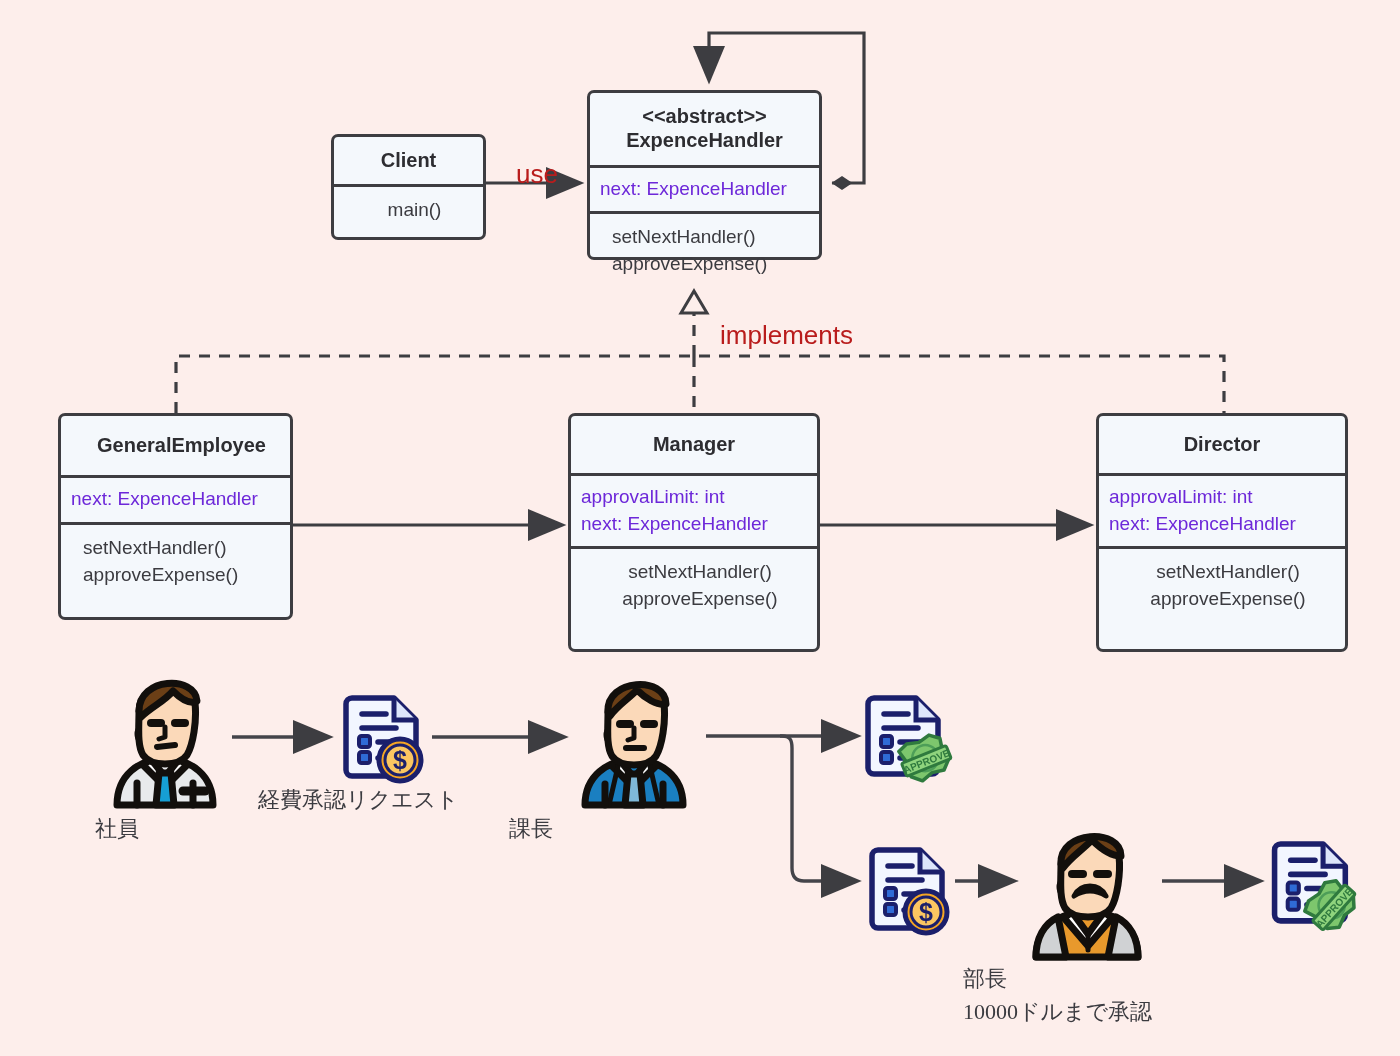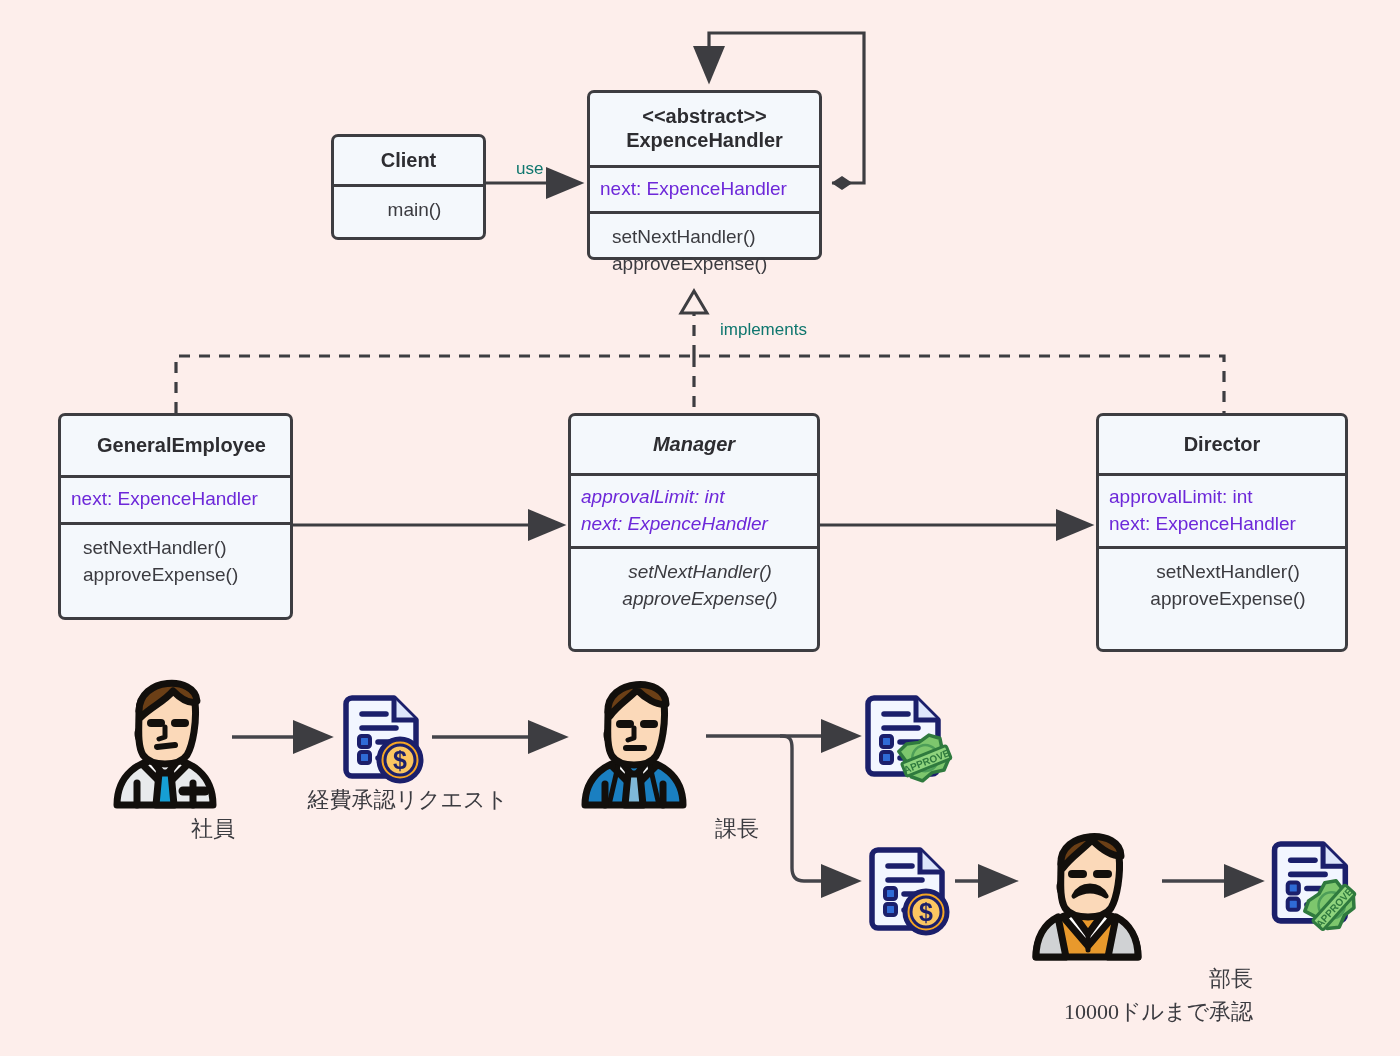--- a/index.html
+++ b/index.html
@@ -45,31 +45,31 @@
     text-align:center;
   }
   .uml-ops.left{text-align:left;}
   .line-txt{white-space:nowrap;}
 
   
   #wires{position:absolute;left:0;top:0;width:1400px;height:1056px;z-index:2;}
 
   .edge-label{
     position:absolute;
-    font-size:17px;
-    color:#0f766e;
+    font-size:26px;
+    color:#b91c1c;
     z-index:9;
     white-space:nowrap;
   }
 
   
   .fig{position:absolute;z-index:6;}
   .cap{
     position:absolute;
-    text-align:right;
+    text-align:left;
     font-size:22px;
     color:#3b3b40;
     line-height:1.5;
     z-index:7;
     white-space:nowrap;
   }
 </style>
 </head>
 <body>
 
@@ -170,21 +170,21 @@
     <div class="uml-attrs">
       <div class="line-txt">next: ExpenceHandler</div>
     </div>
     <div class="uml-div"></div>
     <div class="uml-ops left">
       <div class="line-txt">setNextHandler()</div>
       <div class="line-txt">approveExpense()</div>
     </div>
   </div>
 
-  <div class="uml-box" style="left:568px;top:413px;width:252px;height:239px;font-style:italic;">
+  <div class="uml-box" style="left:568px;top:413px;width:252px;height:239px;">
     <div class="uml-title" style="padding:16px 6px 17px 6px;">Manager</div>
     <div class="uml-div"></div>
     <div class="uml-attrs">
       <div class="line-txt">approvalLimit: int</div>
       <div class="line-txt">next: ExpenceHandler</div>
     </div>
     <div class="uml-div"></div>
     <div class="uml-ops">
       <div class="line-txt">setNextHandler()</div>
       <div class="line-txt">approveExpense()</div>

